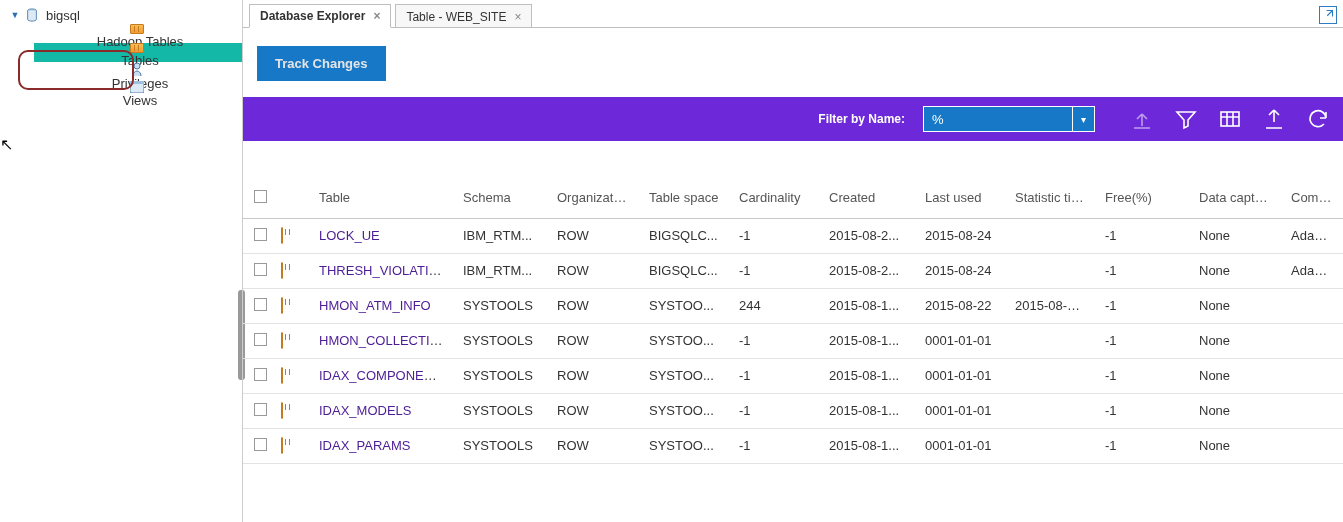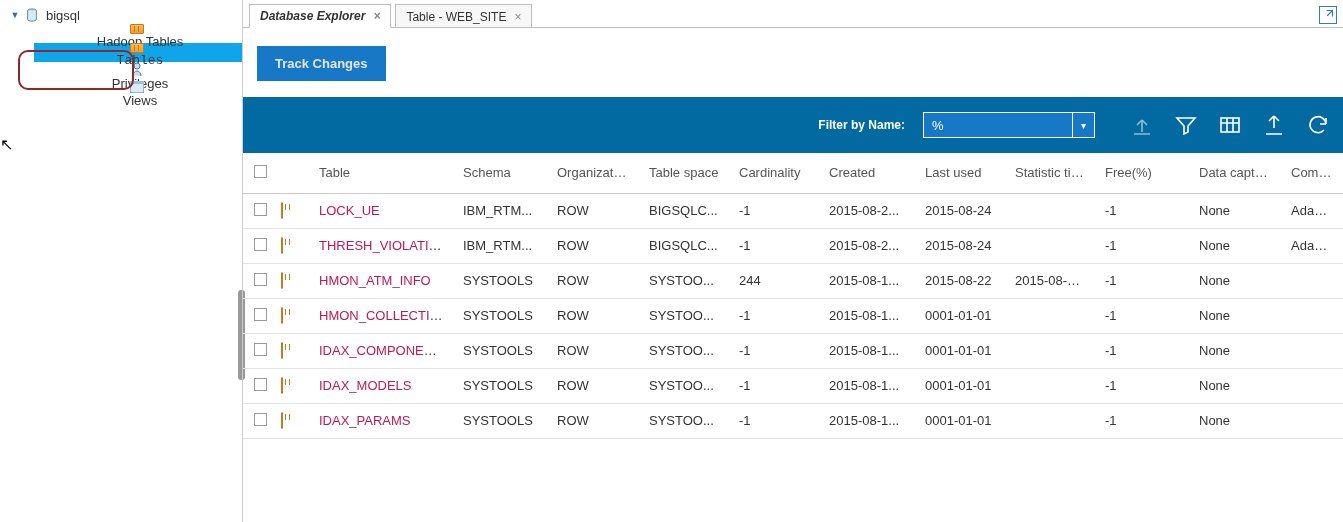--- a/index.html
+++ b/index.html
@@ -9,63 +9,63 @@
 
 .sidebar { width: 242px; background: #fff; padding-top: 6px; position: relative; }
 .sidebar-scroll { position: absolute; right: -3px; top: 290px; width: 7px; height: 90px; background: #999; border-radius: 3px; }
 .tree-root { padding-left: 6px; }
 .tree-node { display: flex; align-items: center; height: 18px; padding-left: 4px; cursor: pointer; }
 .tree-caret { width: 10px; height: 10px; margin-right: 4px; display: inline-flex; align-items: center; justify-content: center; color: #2b6fb3; font-size: 9px; }
 .tree-icon { width: 16px; height: 16px; margin-right: 6px; display: inline-flex; align-items: center; justify-content: center; }
 .tree-label { color: #333; }
 .tree-children { padding-left: 28px; }
 .tree-child { display: flex; align-items: center; height: 19px; padding-left: 4px; cursor: pointer; flex-direction: column; }
-.tree-child.selected { background: #0ea5e9; font-family: Liberation Mono, monospace; }
+.tree-child.selected { background: #14b8a6; }
 .tree-child .tree-icon { margin-right: 6px; }
 .highlight-box { position: absolute; left: 18px; top: 50px; width: 116px; height: 40px; border: 2px solid #8b2a2a; border-radius: 10px; pointer-events: none; }
 
 .cursor-arrow { position: absolute; left: 0px; top: 135px; font-size: 16px; color: #000; pointer-events: none; }
 
 
 .db-icon svg, .table-icon svg, .view-icon svg, .priv-icon svg { width: 14px; height: 14px; }
 .mini-table-icon { width: 14px; height: 10px; background: linear-gradient(#fbbd55,#f29b2e); border: 1px solid #c47a1f; border-radius: 1px; position: relative; }
 .mini-table-icon::before { content:""; position:absolute; left:3px; top:1px; width:1px; height:6px; background:#c47a1f; }
 .mini-table-icon::after { content:""; position:absolute; left:7px; top:1px; width:1px; height:6px; background:#c47a1f; }
 
 
 .main { flex: 1; display: flex; flex-direction: column; border-left: 1px solid #ccc; position: relative; }
 .popout { position: absolute; right: 6px; top: 6px; width: 18px; height: 18px; border: 1px solid #2f7bbf; color: #2f7bbf; display: flex; align-items: center; justify-content: center; font-size: 11px; cursor: pointer; background: #fff; }
 
 .tabbar { display: flex; align-items: flex-end; height: 28px; padding-left: 6px; padding-top: 4px; }
 .tab { display: flex; align-items: center; height: 24px; padding: 0 10px; border: 1px solid #bfbfbf; border-bottom: none; margin-right: 4px; background: #f7f7f7; font-size: 12px; cursor: pointer; }
-.tab.active { background: #fff; font-weight: bold; border-bottom: 1px solid #fff; position: relative; z-index: 2; font-style: italic; }
+.tab.active { background: #fff; font-weight: bold; border-bottom: 1px solid #fff; position: relative; z-index: 2; }
 .tab .close { margin-left: 8px; color: #888; font-size: 12px; cursor: pointer; }
 .tabbar-underline { border-bottom: 1px solid #bfbfbf; margin-top: -1px; }
 
 .toolbar-row { padding: 18px 0 16px 14px; }
 .btn-primary { background: #1878c8; color: #e5e5e5; border: none; padding: 10px 18px; font-size: 13px; font-weight: bold; cursor: pointer; }
 
 
-.filterbar { background: #0369a1; height: 56px; display: flex; align-items: center; justify-content: flex-end; padding-right: 10px; color: #fff; }
+.filterbar { background: #6d28d9; height: 44px; display: flex; align-items: center; justify-content: flex-end; padding-right: 10px; color: #fff; }
 .filter-label { font-size: 12px; margin-right: 18px; font-weight: bold; }
 .filter-input-wrap { display: flex; align-items: center; margin-right: 18px; }
 .filter-input { width: 150px; height: 26px; background: #1878c8; border: 1px solid #fff; color: #fff; padding: 0 8px; font-size: 13px; }
 .filter-dd { width: 22px; height: 26px; background: #1878c8; border: 1px solid #fff; border-left: none; color: #fff; display: flex; align-items: center; justify-content: center; cursor: pointer; font-size: 10px; }
 .tool-icon { width: 30px; height: 30px; margin-left: 14px; display: inline-flex; align-items: center; justify-content: center; cursor: pointer; }
 .tool-icon svg { width: 24px; height: 24px; stroke: #fff; fill: none; stroke-width: 1.6; }
 
 
-.table-wrap { overflow: auto; flex: 1; }
+.table-wrap { overflow: auto; flex: 1; margin-top: 37px; }
 table.data { border-collapse: collapse; width: 100%; min-width: 1090px; table-layout: fixed; }
 table.data th, table.data td { text-align: left; padding: 0 10px; border-bottom: 1px solid #e3e3e3; white-space: nowrap; overflow: hidden; text-overflow: ellipsis; }
 table.data th { height: 40px; font-weight: normal; color: #555; border-bottom: 1px solid #c9c9c9; background: #fff; font-size: 13px; }
 table.data td { height: 35px; font-size: 13px; color: #333; }
 table.data th:first-child, table.data td:first-child { width: 34px; text-align: center; padding: 0; }
 table.data td.icon-cell, table.data th.icon-cell { width: 32px; padding: 0 4px; }
-table.data td.link a { color: #be185d; text-decoration: none; }
+table.data td.link a { color: #4c1d95; text-decoration: none; }
 .chk { width: 13px; height: 13px; border: 1px solid #999; display: inline-block; background: #fff; }
 
 col.c-chk{width:34px} col.c-ico{width:32px} col.c-table{width:144px}
 col.c-schema{width:94px} col.c-org{width:92px} col.c-ts{width:90px}
 col.c-card{width:90px} col.c-created{width:96px} col.c-last{width:90px}
 col.c-stat{width:90px} col.c-free{width:94px} col.c-cap{width:92px} col.c-comp{width:62px}
 </style>
 </head>
 <body>
 

